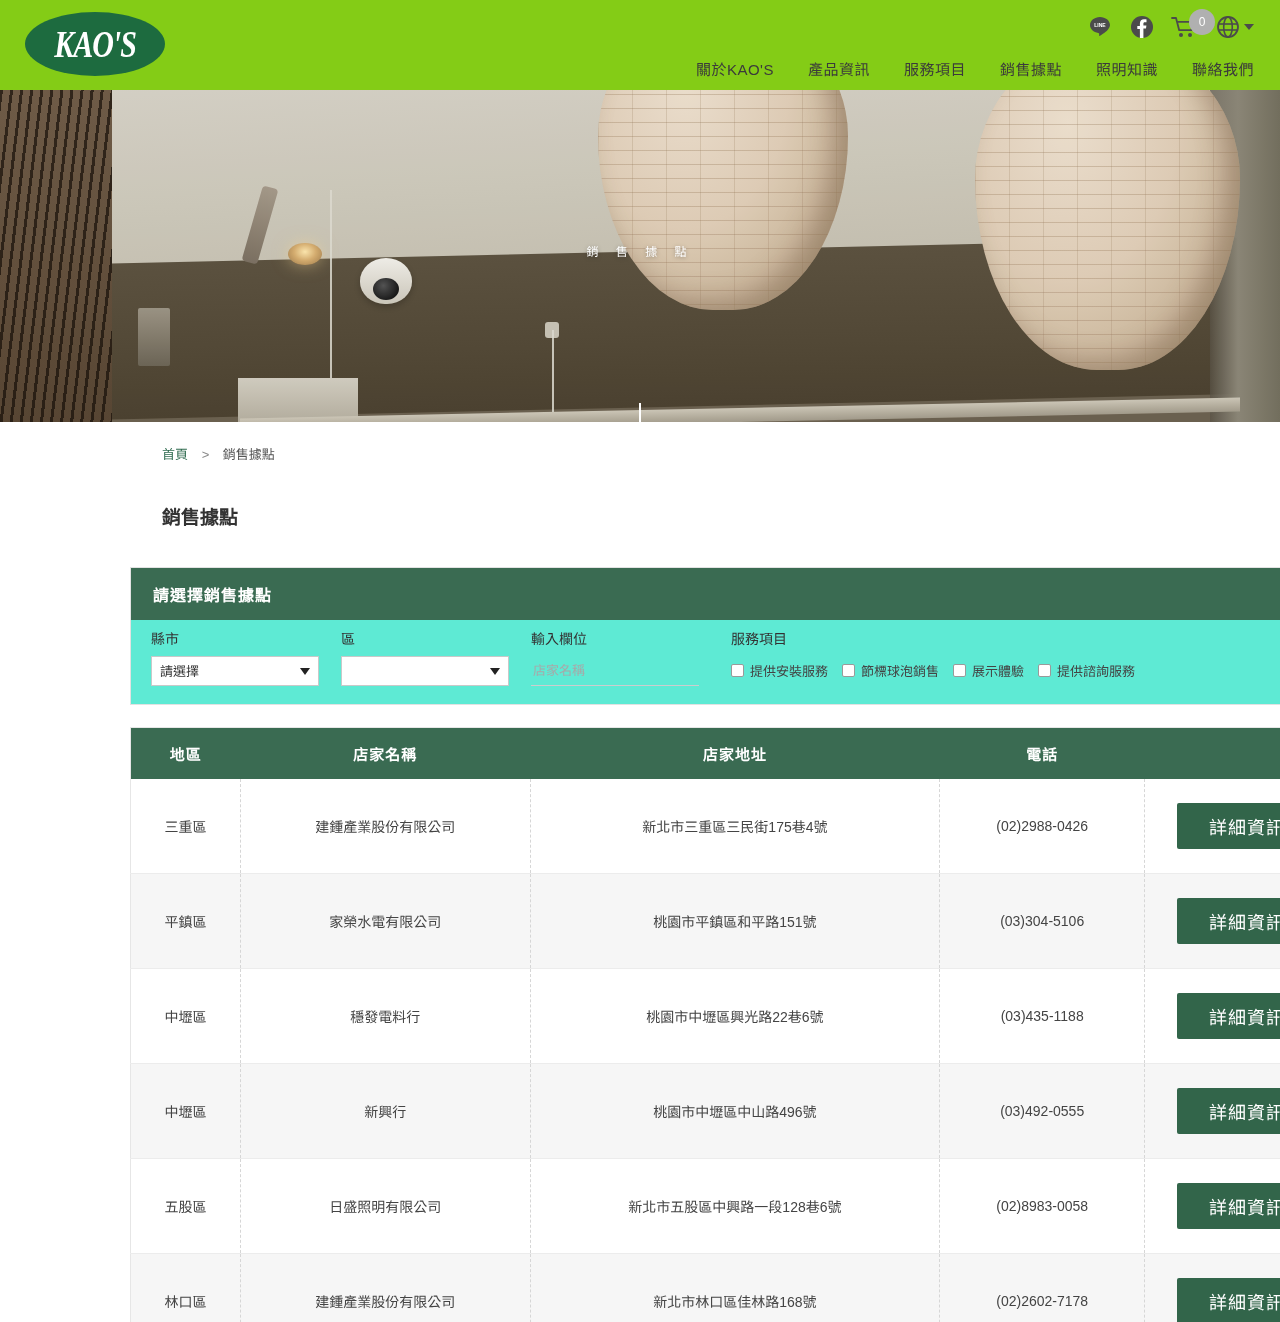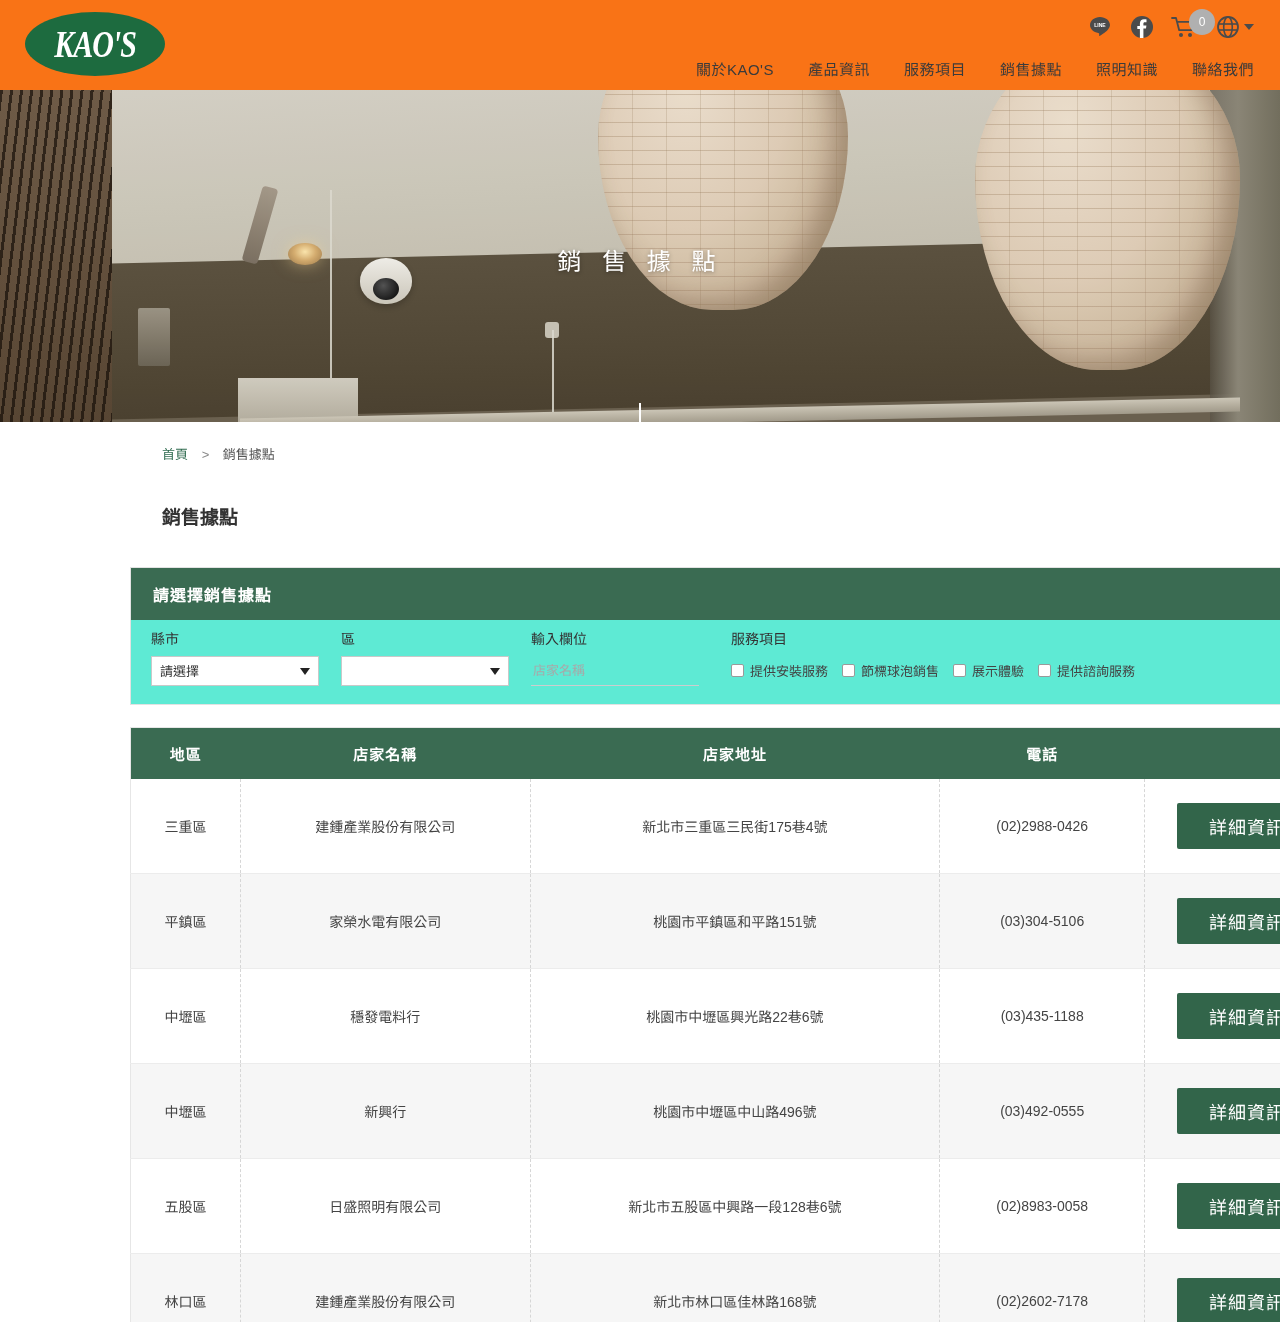--- a/index.html
+++ b/index.html
@@ -10,21 +10,21 @@
     background: #ffffff;
     font-family: "Liberation Sans", "DejaVu Sans", sans-serif;
     color: #333333;
   }
   body { width: 1280px; overflow-x: hidden; }
 
   
   .header {
     position: relative;
     height: 90px;
-    background: #f97316;
+    background: #84cc16;
   }
   .logo {
     position: absolute;
     left: 25px; top: 12px;
     width: 140px; height: 64px;
     background: #1d6b3f;
     border-radius: 50%;
     display: flex; align-items: center; justify-content: center;
     overflow: hidden;
   }
@@ -187,21 +187,21 @@
   }
   .hero-overlay {
     position: absolute; inset: 0;
     background: rgba(0,0,0,0.02);
   }
   .hero-title {
     position: absolute;
     left: 0; right: 0; top: 152px;
     text-align: center;
     color: #ffffff;
-    font-size: 24px;
+    font-size: 12px;
     letter-spacing: 7px;
     text-shadow: 0 1px 4px rgba(0,0,0,.35);
   }
   .hero-line {
     position: absolute;
     left: 639px; top: 313px;
     width: 2px; height: 100px;
     background: #ffffff;
   }
 

